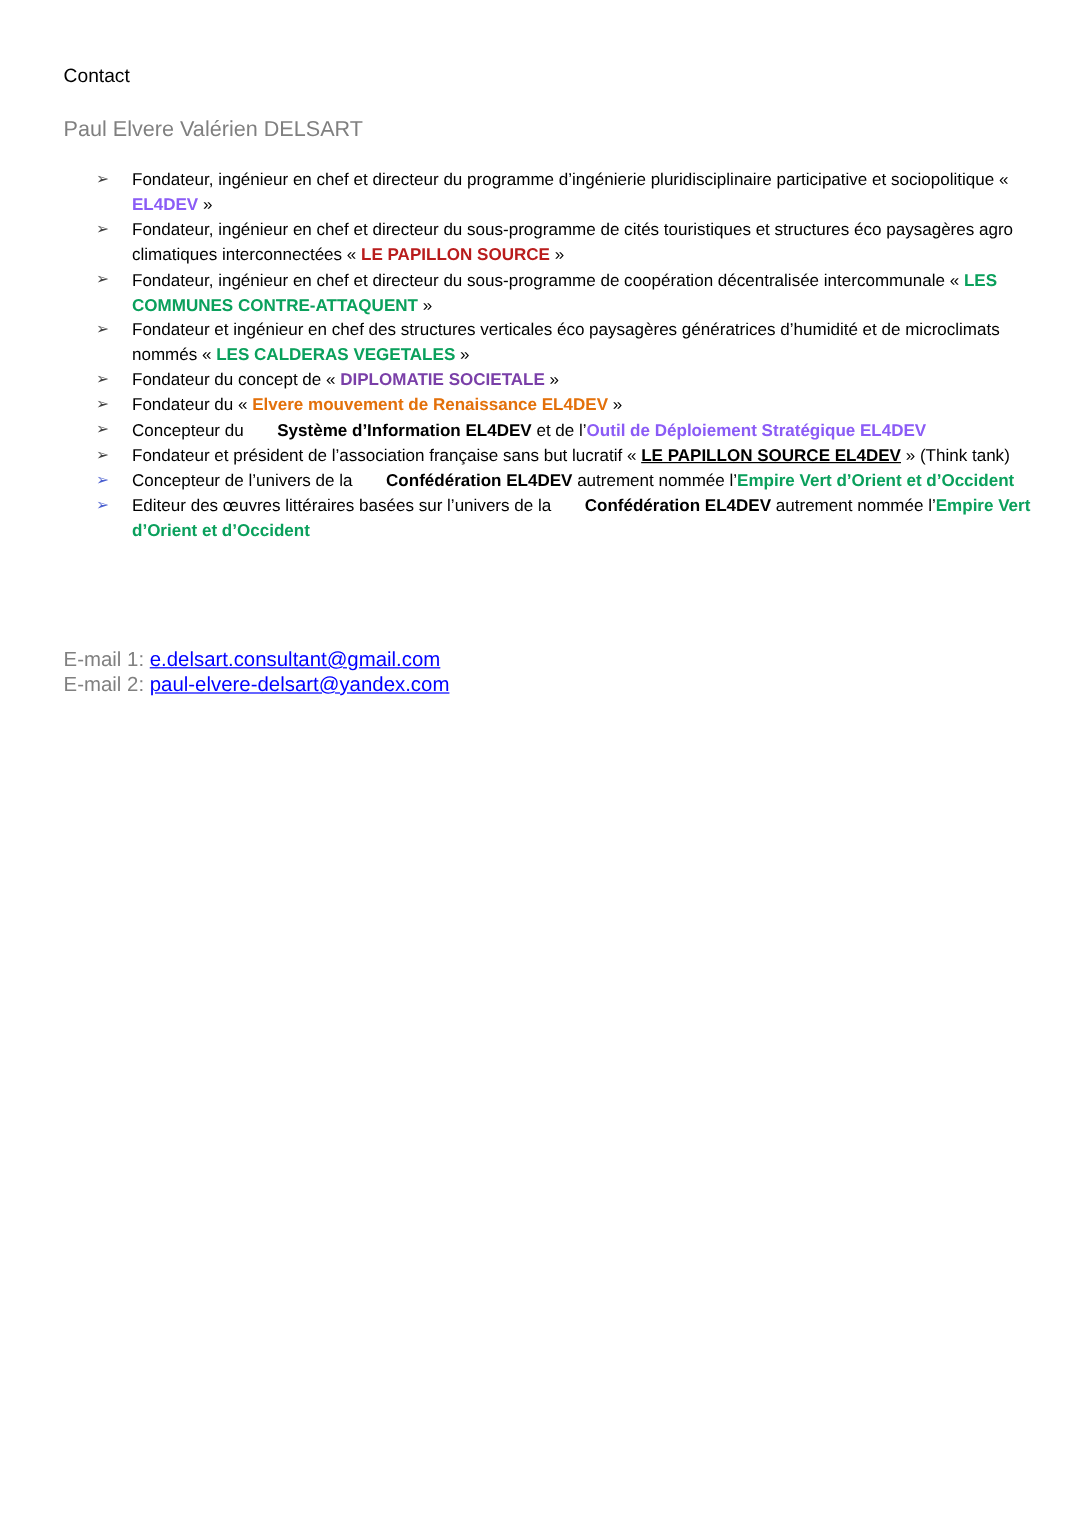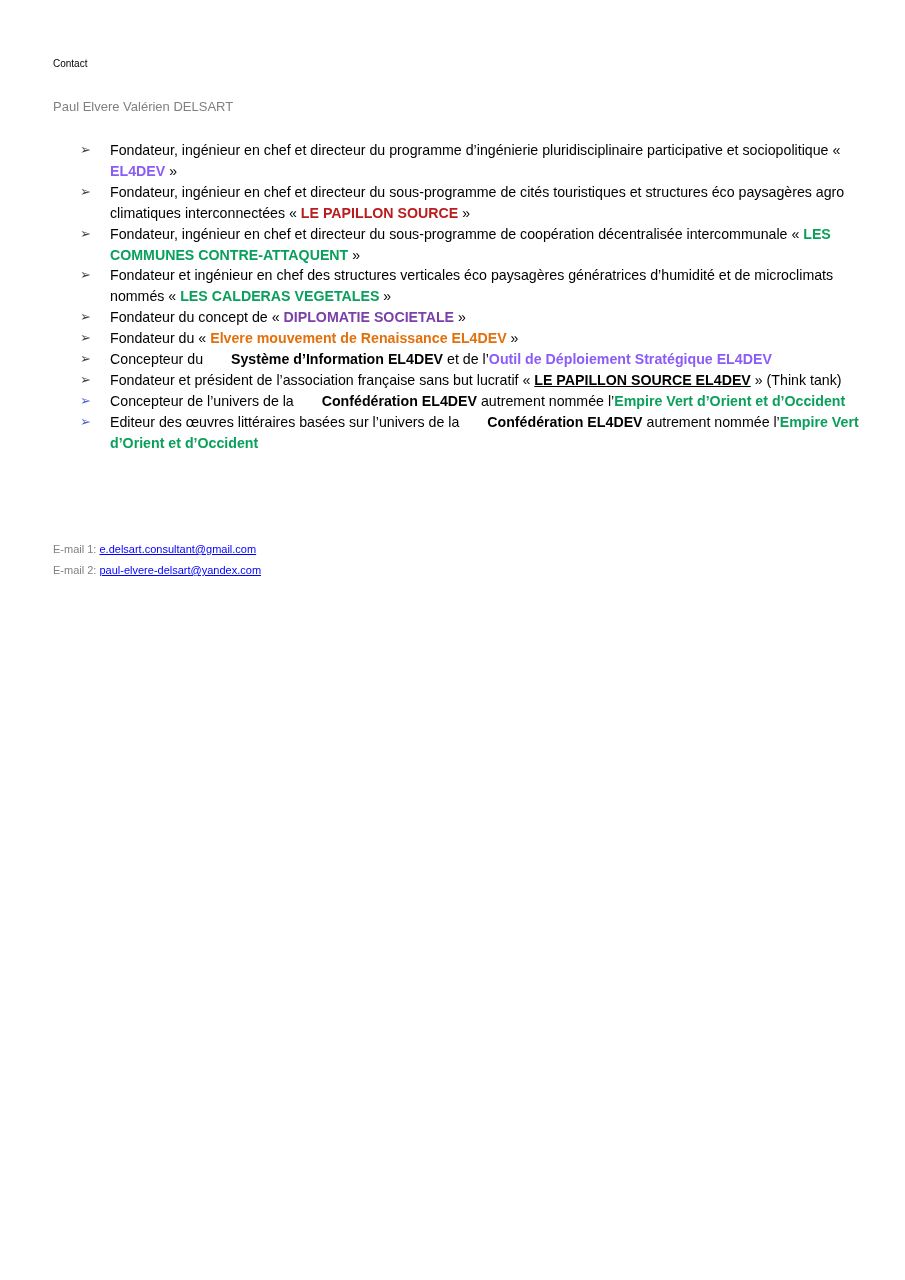--- a/index.html
+++ b/index.html
@@ -22,30 +22,30 @@
     width: 905px;
     height: 1280px;
     background: #ffffff;
   }
 
   
   .doc-title {
     position: absolute;
     left: 53px;
     top: 55px;
-    font-size: 10px;
+    font-size: 16px;
     line-height: 18px;
     color: #000000;
     white-space: nowrap;
   }
   .author-name {
     position: absolute;
     left: 53px;
     top: 98px;
-    font-size: 13px;
+    font-size: 18px;
     line-height: 18px;
     color: #808080;
     white-space: nowrap;
   }
 
   
   .bullet-list {
     position: absolute;
     left: 80px;
     top: 140px;
@@ -86,21 +86,21 @@
   .r-black   { color: #000000; font-weight: bold; margin-left: 24px; }
   .r-ul      { color: #000000; font-weight: bold; text-decoration: underline; }
 
   
   .email-block {
     position: absolute;
     left: 53px;
     top: 539px;
   }
   .email-row {
-    font-size: 11px;
+    font-size: 17px;
     line-height: 21px;
     white-space: nowrap;
   }
   .email-label {
     color: #808080;
   }
   .email-link {
     color: #0000ff;
     text-decoration: underline;
     cursor: pointer;

